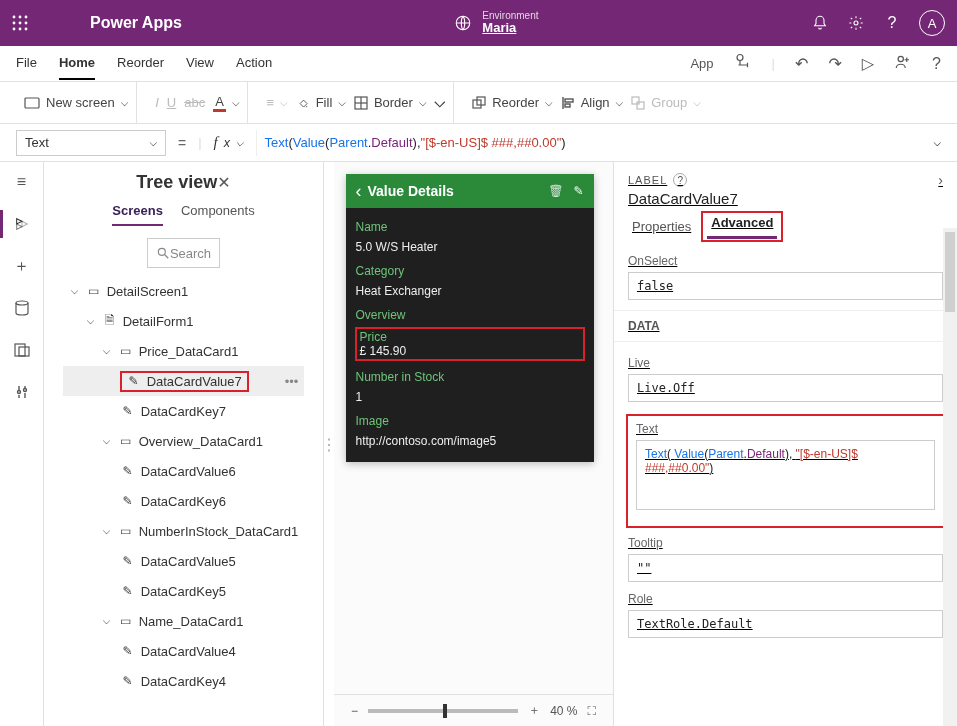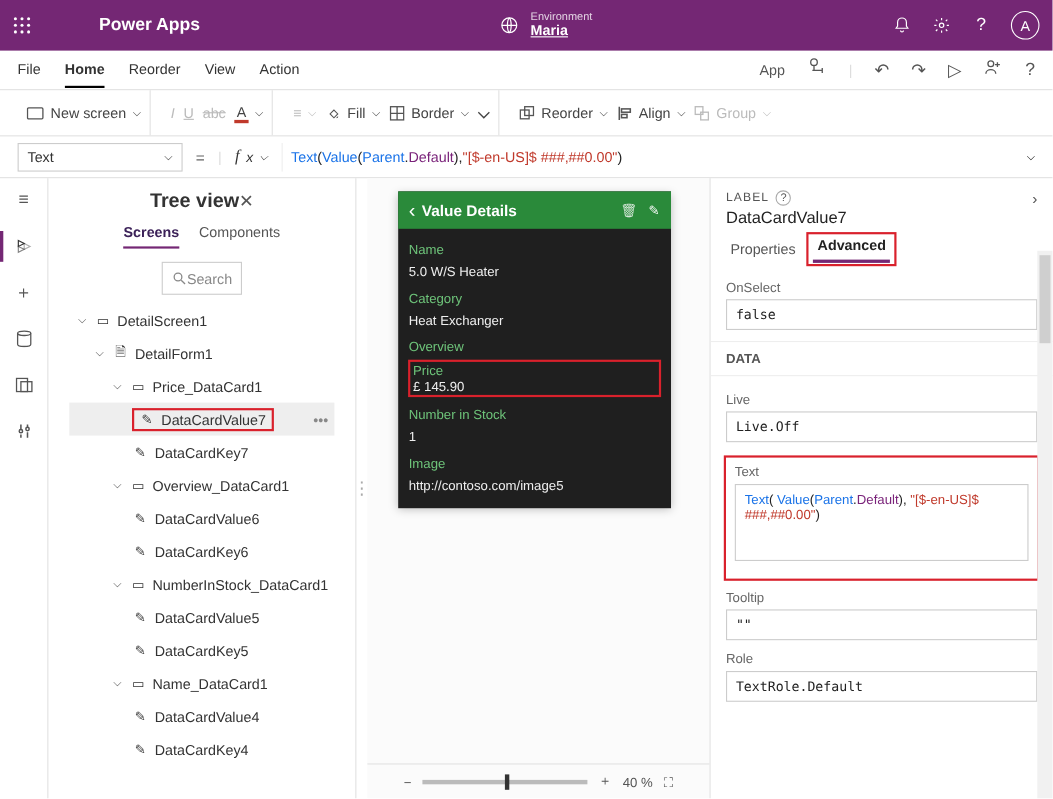--- a/index.html
+++ b/index.html
@@ -77,21 +77,21 @@
   .ph-title { font-size:14px; font-weight:600; flex:1; padding-left:6px;}
   .phone-body { padding:8px 10px 14px; display:flex; flex-direction:column; gap:6px;}
   .f-label { color:#6ec47a; font-size:12px; margin-top:4px;}
   .f-val { color:#eee; font-size:12px; }
   .price-block { padding:2px 4px; outline:2px solid #d9212c; outline-offset:-1px; display:inline-block;}
   .zoom-row { height:32px; display:flex; align-items:center; justify-content:center; gap:10px; border-top:1px solid #e1e1e1; width:100%; font-size:12px; color:#555; position:absolute; bottom:0; left:0; right:0;}
   .slider { width:150px; height:4px; background:#bbb; position:relative;}
   .slider::before{content:"";position:absolute;left:50%;top:-5px;width:4px;height:14px;background:#333;}
 
   
-  .props { width:312px; border-left:1px solid #e1e1e1; display:flex; flex-direction:column; font-size:13px; position:relative;}
+  .props { width:344px; border-left:1px solid #e1e1e1; display:flex; flex-direction:column; font-size:13px; position:relative;text-decoration:underline;}
   .props-scroll { position:absolute; right:0; top:66px; bottom:0; width:14px; background:#f1f1f1; }
   .props-scroll .thumb{ position:absolute; top:4px; left:2px; right:2px; height:80px; background:#cfcfcf;}
   .props-head { display:flex; align-items:center; padding:10px 14px 0; gap:6px; color:#555; }
   .props-head .kind{font-size:11px; letter-spacing:1px;}
   .comp-name { padding:2px 14px 6px; font-size:15px; color:#222; }
   .props-tabs { display:flex; gap:8px; padding:0 14px; font-size:13px; }
   .ptab { padding:6px 4px; cursor:pointer; color:#555; }
   .ptab.active { color:#222; border-bottom:3px solid #742774; font-weight:600; }
   .adv-box { outline:2px solid #d9212c; padding:2px 4px 3px; }
   .prop-section { padding:4px 14px 10px; }

